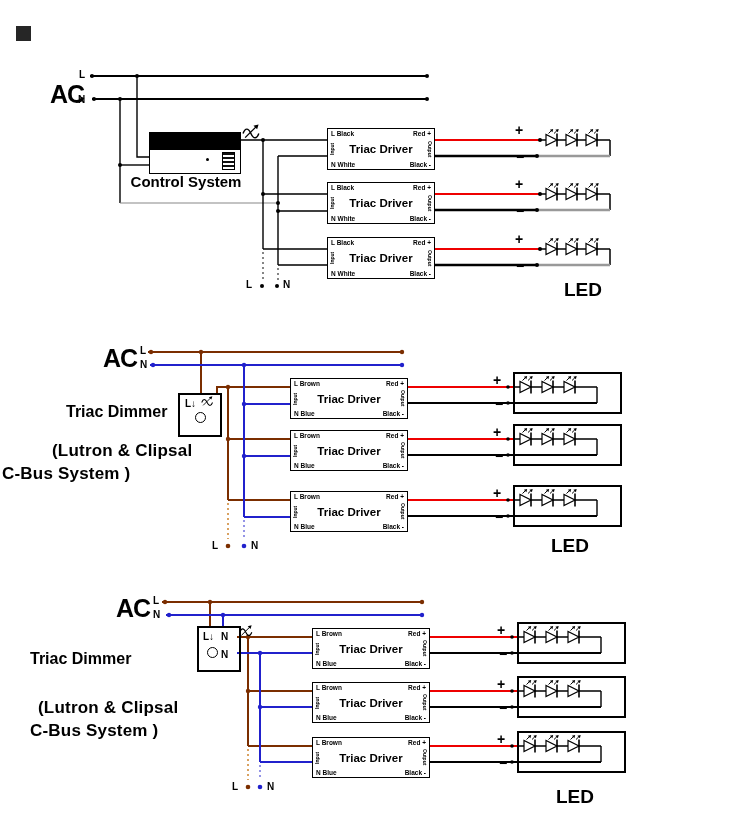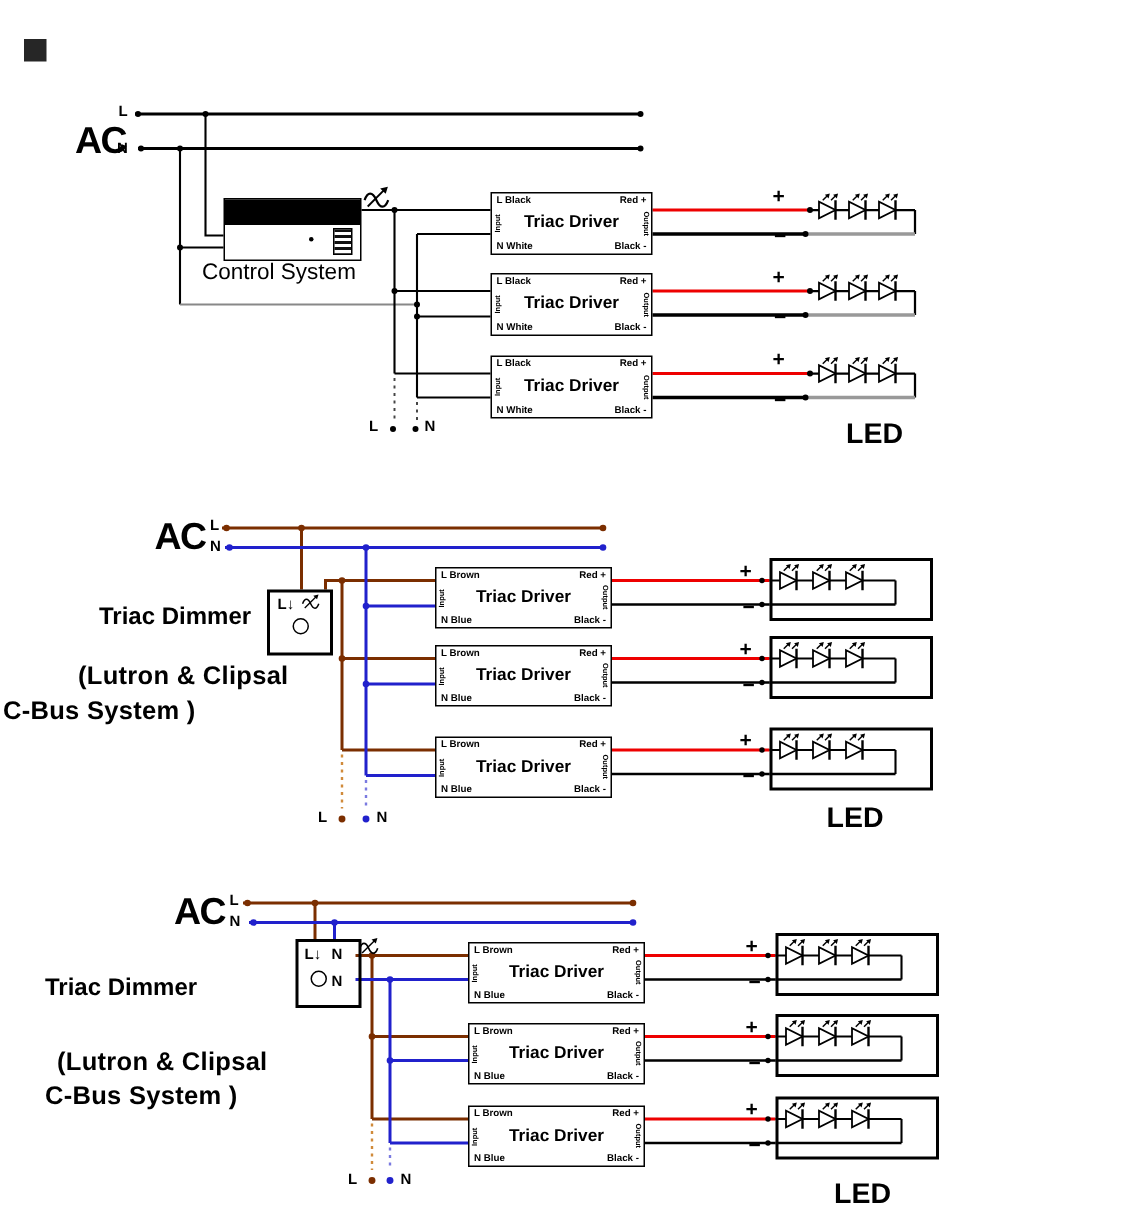--- a/index.html
+++ b/index.html
@@ -8,21 +8,21 @@
   .abs{position:absolute;}
   svg.wires{position:absolute;left:0;top:0;}
   .title{font-size:28px;font-weight:700;color:#262626;letter-spacing:-0.5px;white-space:nowrap;}
   .bullet{width:15px;height:15px;background:#262626;}
   .ac{font-size:25px;font-weight:700;letter-spacing:-1px;}
   .acs{font-size:10px;font-weight:700;}
   .ctrlbox{border:1.5px solid #000;background:#fff;}
   .band{position:absolute;left:0;top:0;right:0;height:17px;background:#000;}
   .ctrl-dot{position:absolute;width:3px;height:3px;border-radius:50%;background:#000;}
   .conn{position:absolute;border:1px solid #000;background:repeating-linear-gradient(to bottom,#111 0px,#111 2px,#fff 2px,#fff 4px);}
-  .biglabel{font-size:15px;font-weight:400;white-space:nowrap;}
+  .biglabel{font-size:15px;font-weight:700;white-space:nowrap;}
   .dimlabel{font-size:16px;font-weight:700;white-space:nowrap;}
   .note{font-size:17px;font-weight:700;white-space:nowrap;letter-spacing:0.2px;}
   .led-t{font-size:19px;font-weight:700;}
   .pm{font-size:14px;font-weight:700;}
   .term{font-size:10px;font-weight:700;}
   .drv{position:absolute;border:1.5px solid #000;background:#fff;}
   .drv .t{position:absolute;left:0;right:0;top:50%;transform:translateY(-54%);text-align:center;font-size:11.5px;font-weight:700;white-space:nowrap;}
   .drv .tl{position:absolute;left:3px;top:1px;font-size:6.5px;font-weight:700;white-space:nowrap;}
   .drv .bl{position:absolute;left:3px;bottom:1px;font-size:6.5px;font-weight:700;white-space:nowrap;}
   .drv .tr{position:absolute;right:3px;top:1px;font-size:6.5px;font-weight:700;white-space:nowrap;}

